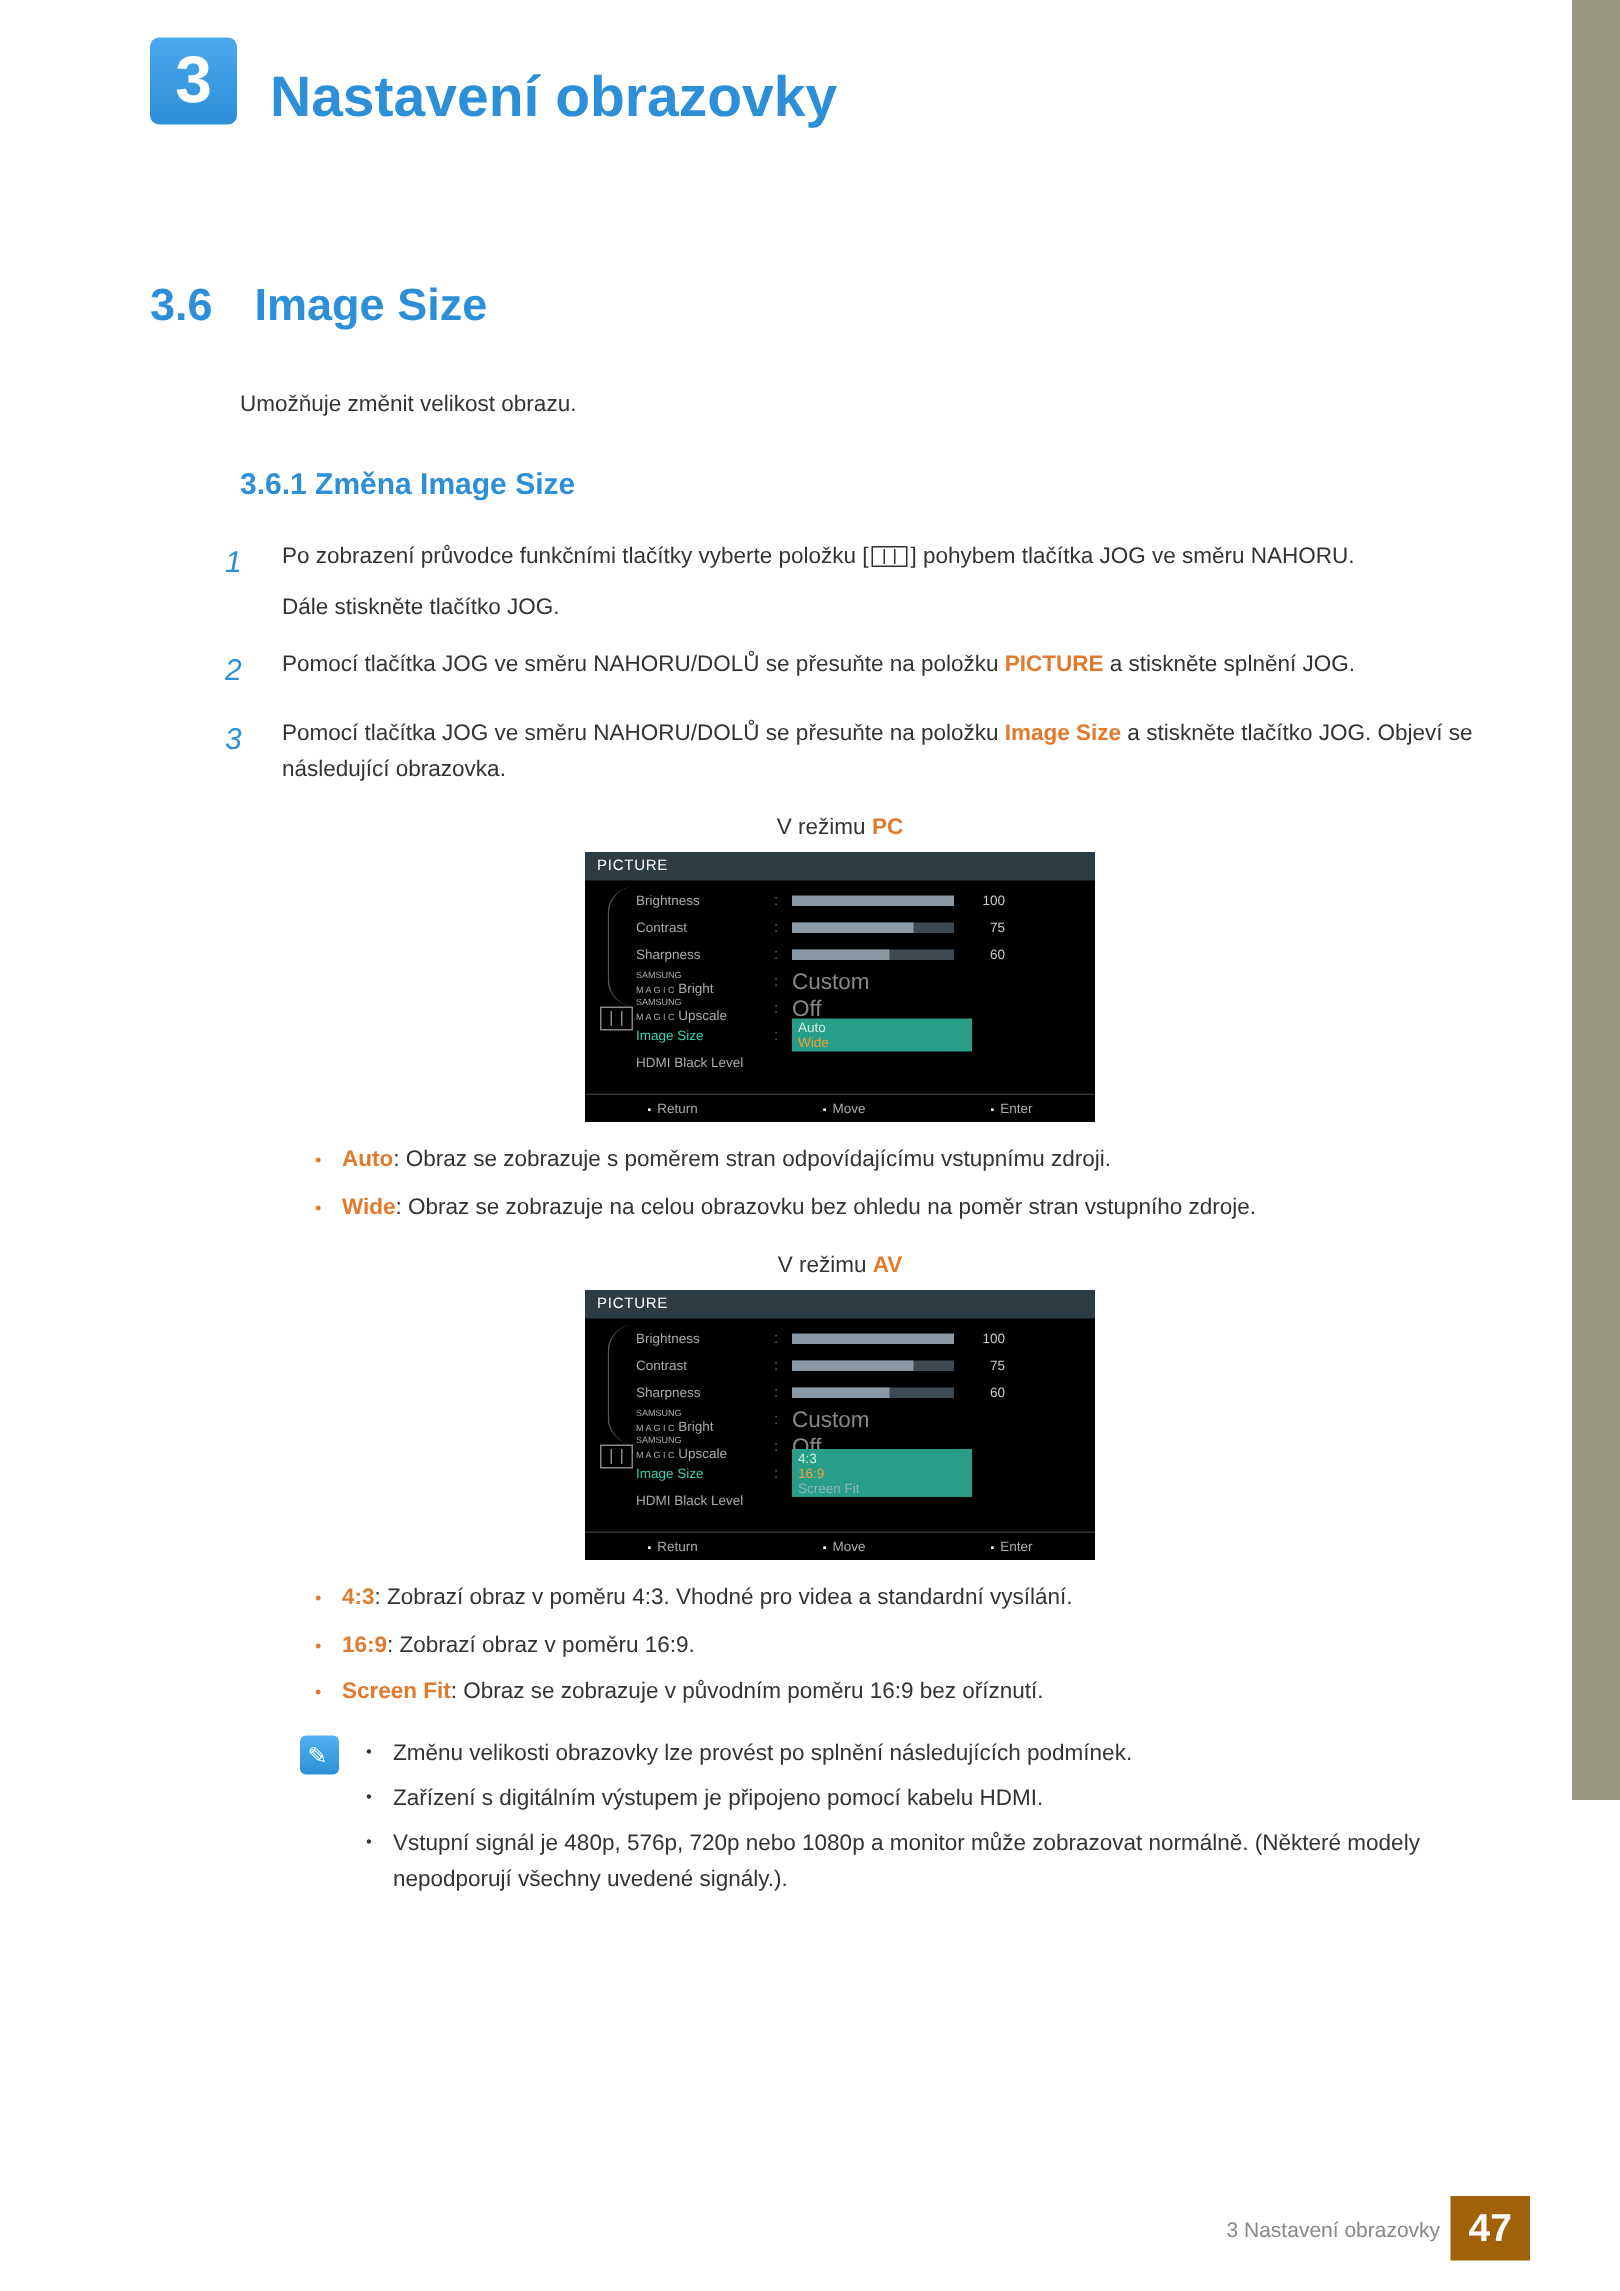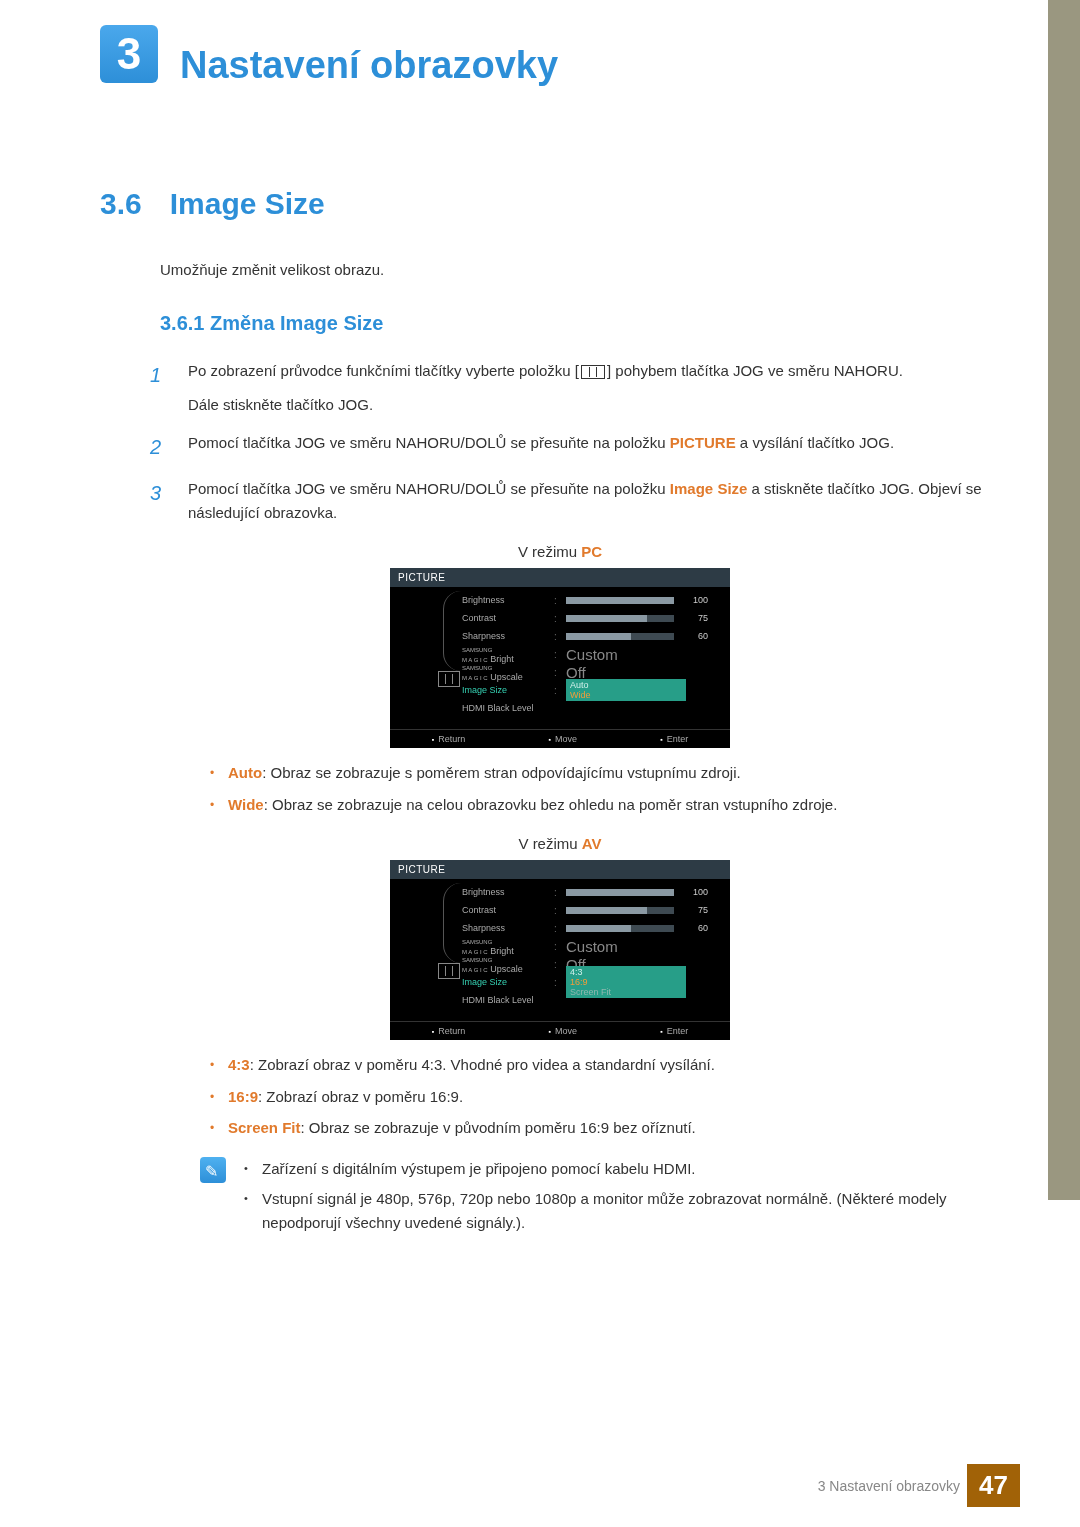--- a/index.html
+++ b/index.html
@@ -26,21 +26,21 @@
   .note-list li { list-style:none; position:relative; padding-left:18px; margin-bottom:6px;}
   .note-list li::before { content:"•"; color:#333; font-size:11px; position:absolute; left:0; top:3px;}
   .menu-icon-inline { display:inline-block; width:24px; height:14px; border:1px solid #333; background:#fff; vertical-align:middle; margin:0 2px; position:relative;}
   .menu-icon-inline::before,.menu-icon-inline::after{content:"";position:absolute;top:1px;bottom:1px;width:1px;background:#333;}
   .menu-icon-inline::before{left:7px;}
   .menu-icon-inline::after{right:7px;}
 
   
   .osd { width: 340px; margin: 0 auto 12px; background:#000; color:#bbb; font-size:10px; font-family: Arial, sans-serif; }
   .osd-title { background:#2d3b45; color:#fff; font-size:10px; padding:4px 8px; letter-spacing:0.5px;}
-  .osd-body { display:flex; padding:4px 22px 2px;margin-left:24px;}
+  .osd-body { display:flex; padding:4px 8px 2px;}
   .osd-left { width:26px; display:flex; flex-direction:column; align-items:center; justify-content:flex-end; padding-bottom:40px;}
   .osd-sidebar-icon { width:22px; height:16px; border:1px solid #888; position:relative;}
   .osd-sidebar-icon::before,.osd-sidebar-icon::after{content:"";position:absolute;top:2px;bottom:2px;width:1px;background:#888;}
   .osd-sidebar-icon::before{left:6px;} .osd-sidebar-icon::after{right:6px;}
   .osd-curve { width:18px; height:80px; border-left:1px solid #555; border-bottom-left-radius:30px; border-top-left-radius:30px; margin-left:6px;}
   .osd-rows { flex:1; }
   .osd-row { display:flex; align-items:center; padding:2px 0; height:18px;}
   .osd-label { width:92px; color:#aaa; font-size:9px;}
   .osd-label.sel { color:#35d0b2; }
   .osd-colon { width:12px; color:#666;}
@@ -83,21 +83,21 @@
   <div class="steps">
     <div class="step">
       <div class="step-num">1</div>
       <div>
         <span>Po zobrazení průvodce funkčními tlačítky vyberte položku [</span><span class="menu-icon-inline"></span><span>] pohybem tlačítka JOG ve směru NAHORU.</span>
         <div style="margin-top:10px">Dále stiskněte tlačítko JOG.</div>
       </div>
     </div>
     <div class="step">
       <div class="step-num">2</div>
-      <div><span>Pomocí tlačítka JOG ve směru NAHORU/DOLŮ se přesuňte na položku </span><span class="accent">PICTURE</span><span> a vysílání tlačítko JOG.</span></div>
+      <div><span>Pomocí tlačítka JOG ve směru NAHORU/DOLŮ se přesuňte na položku </span><span class="accent">PICTURE</span><span> a stiskněte splnění JOG.</span></div>
     </div>
     <div class="step">
       <div class="step-num">3</div>
       <div><span>Pomocí tlačítka JOG ve směru NAHORU/DOLŮ se přesuňte na položku </span><span class="accent">Image Size</span><span> a stiskněte tlačítko JOG. Objeví se následující obrazovka.</span></div>
     </div>
   </div>
 
   <div class="mode-label">
     <span>V režimu </span><span class="accent">PC</span>
   </div>
@@ -238,20 +238,21 @@
 
   <ul class="bullets">
     <li><span class="accent">4:3</span><span>: Zobrazí obraz v poměru 4:3. Vhodné pro videa a standardní vysílání.</span></li>
     <li><span class="accent">16:9</span><span>: Zobrazí obraz v poměru 16:9.</span></li>
     <li><span class="accent">Screen Fit</span><span>: Obraz se zobrazuje v původním poměru 16:9 bez oříznutí.</span></li>
   </ul>
 
   <div class="note-box">
     <div class="note-icon"></div>
     <ul class="note-list">
+      <li>Změnu velikosti obrazovky lze provést po splnění následujících podmínek.</li>
       <li>Zařízení s digitálním výstupem je připojeno pomocí kabelu HDMI.</li>
       <li>Vstupní signál je 480p, 576p, 720p nebo 1080p a monitor může zobrazovat normálně. (Některé modely nepodporují všechny uvedené signály.).</li>
     </ul>
   </div>
 
 </div>
 
 <div class="footer">
   <span class="footer-text">3 Nastavení obrazovky</span>
   <span class="footer-page">47</span>

